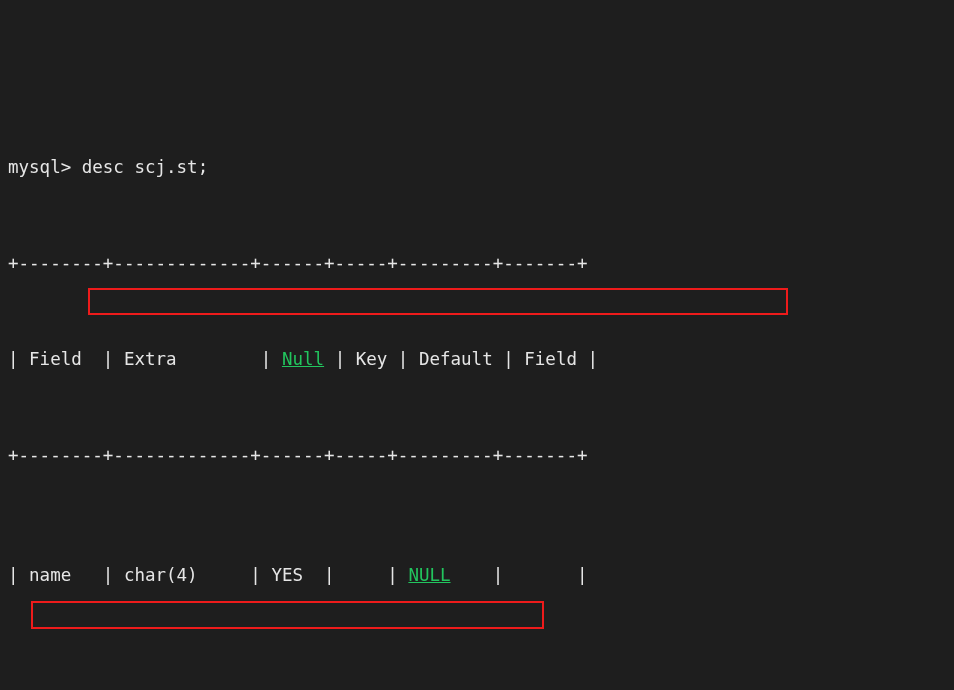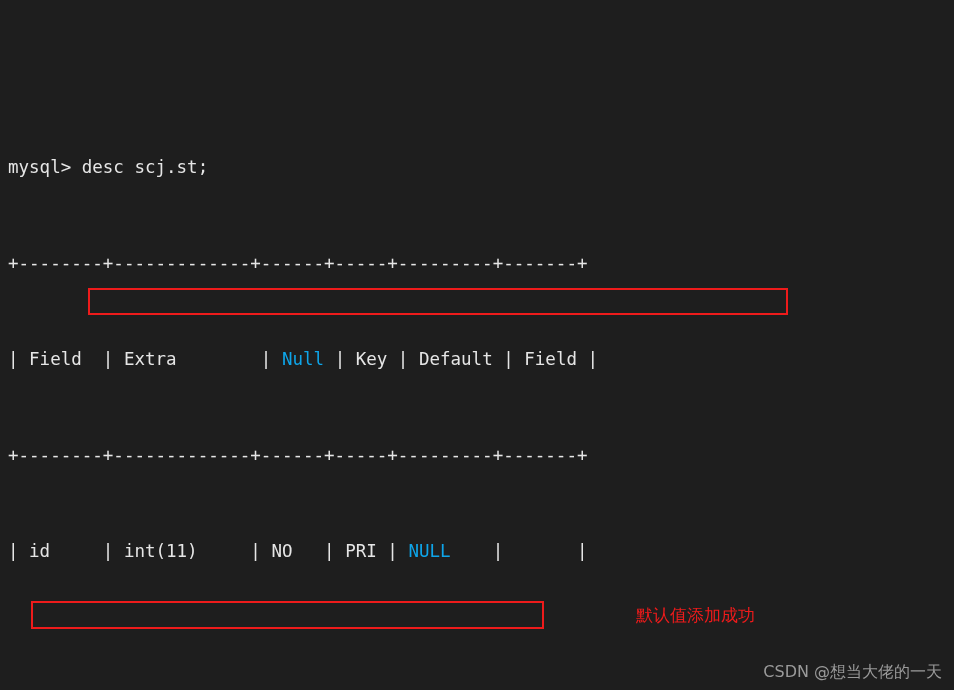--- a/index.html
+++ b/index.html
@@ -23,21 +23,21 @@
     position: absolute;
     left: 8px;
     top: -13px;
     white-space: pre;
   }
   .line {
     height: 24px;
     white-space: pre;
     letter-spacing: 0px;
   }
-  .magenta { color: #0ea5e9; }
+  .magenta { color: #22c55e; text-decoration: underline; }
   .dim     { color: #7a7a7a; }
 
   
   .redbox {
     position: absolute;
     border: 2px solid #ee1b1b;
     box-sizing: border-box;
     pointer-events: none;
   }
   #box-alter    { left: 88px;  top: 288px; width: 700px; height: 27px; }
@@ -73,22 +73,22 @@
     <div class="line dim"></div>
 
     <div class="line">mysql&gt; desc scj.st;</div>
 
     <div class="line">+--------+-------------+------+-----+---------+-------+</div>
 
     <div class="line"><span>| Field  | Extra        | </span><span class="magenta">Null</span><span> | Key | Default | Field |</span></div>
 
     <div class="line">+--------+-------------+------+-----+---------+-------+</div>
 
-    <div class="line"><span>| id     | int(11)     | NO   | PRI | </span><span class="magenta">NULL</span><span>    |       |</span></div>
 
+    <div class="line"><span>| name   | char(4)     | YES  |     | </span><span class="magenta">NULL</span><span>    |       |</span></div>
 
     
 
     
 
     
 
     
 
     
@@ -125,17 +125,15 @@
 
     
 
     
 
   </div>
 
   <div class="redbox" id="box-alter"></div>
   <div class="redbox" id="box-address"></div>
 
-  <div class="annotation" id="note-default">默认值添加成功</div>
 
-  <div class="watermark">CSDN @想当大佬的一天</div>
 
 </div>
 
 </body></html>

